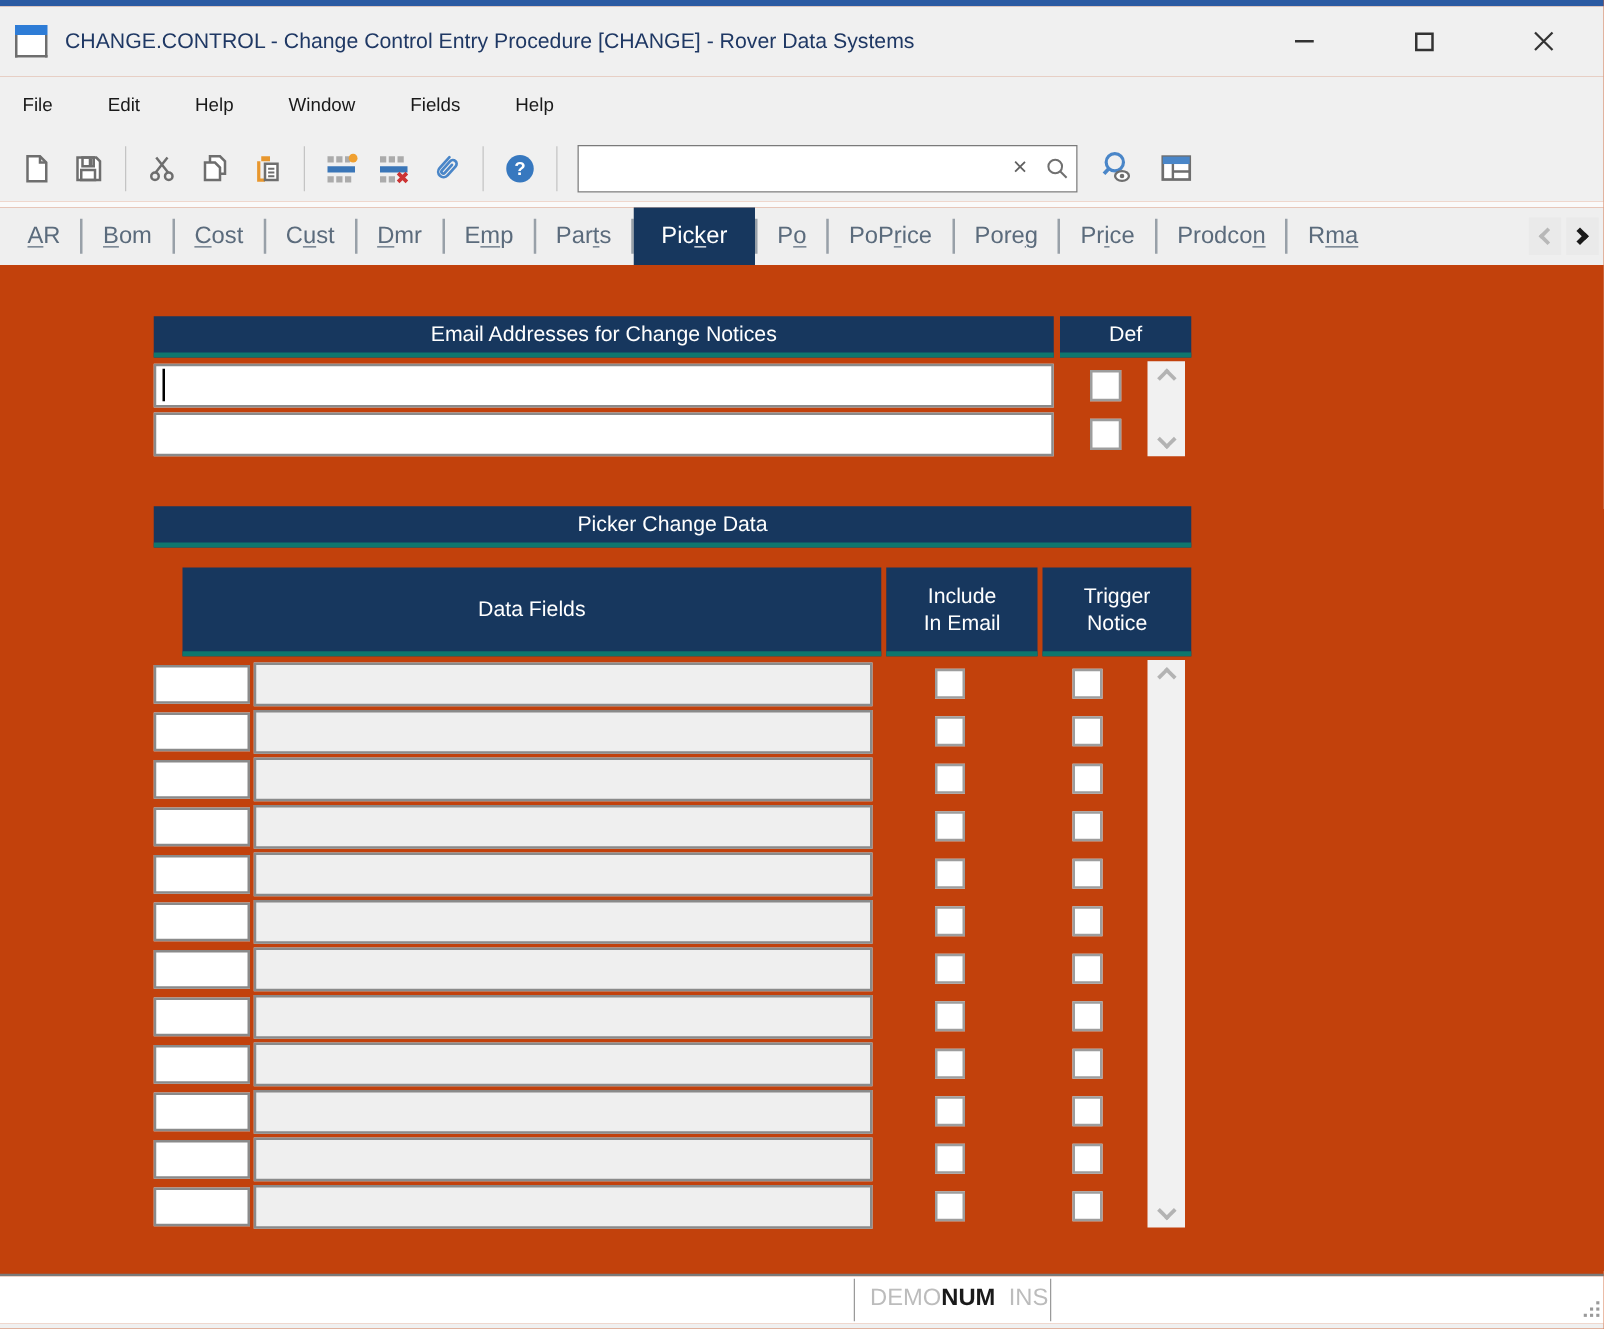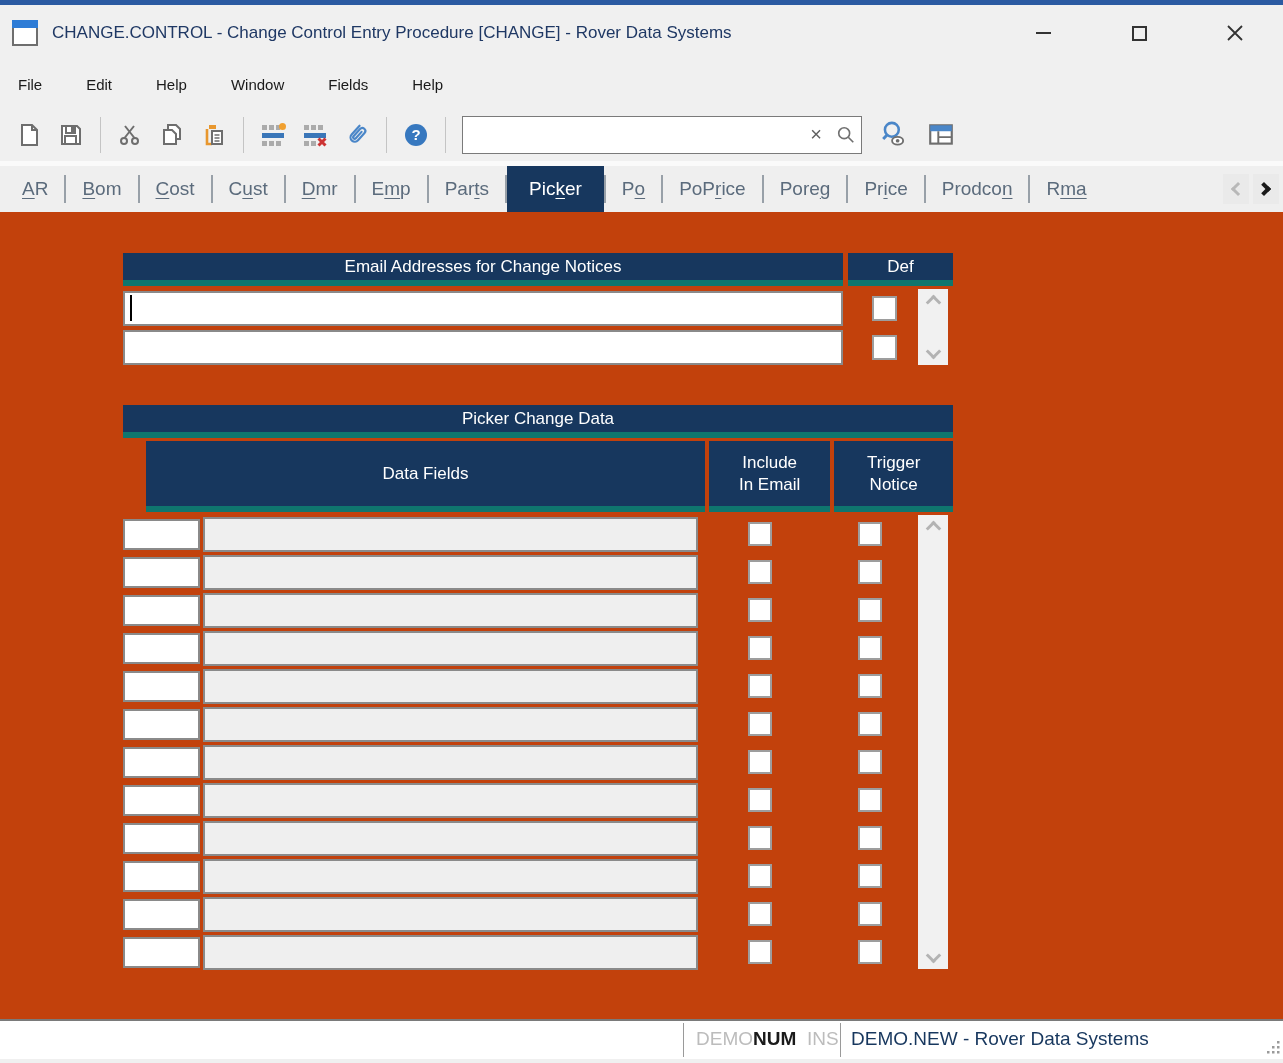--- a/index.html
+++ b/index.html
@@ -37,38 +37,38 @@
   .tab.selected { background:#17375e; color:#fff; padding:0 22px; }
   .tab-sep { width:2px; height:28px; background:#98a0a8; flex:0 0 auto; }
   .tab-scrollers { position:absolute; right:4px; top:8px; display:flex; gap:4px; }
   .tab-scroll { width:26px; height:30px; background:#eaeaea; display:flex; align-items:center; justify-content:center; }
   .chevL { width:10px; height:10px; border-left:3px solid #b8b8b8; border-bottom:3px solid #b8b8b8; transform:rotate(45deg); margin-left:4px; }
   .chevR { width:10px; height:10px; border-right:4px solid #1a1a1a; border-top:4px solid #1a1a1a; transform:rotate(45deg); margin-right:4px; }
 
   
   .etable { position:absolute; left:123px; top:253px; width:830px; }
   .ehead { display:flex; gap:5px; height:33px; }
-  .hcell { background:#17375e; color:#fff; font-size:17px; display:flex; align-items:center; justify-content:center; border-bottom:6px solid #0f766e; text-align:center; }
+  .hcell { background:#17375e; color:#fff; font-size:17px; display:flex; align-items:center; justify-content:center; border-bottom:4px solid #0f766e; text-align:center; }
   .ehead .c1 { width:720px; }
   .ehead .c2 { width:105px; }
   .ebody { position:relative; margin-top:3px; height:78px; }
   .email-row { display:flex; align-items:center; height:39px; position:relative; }
   .email-input { width:720px; height:35px; border:2px solid #8a8a8a; background:#fff; font-size:17px; padding:0 6px; outline:none; font-family:"Liberation Sans",sans-serif; }
   .caret { position:absolute; left:130px; top:6px; width:2px; height:26px; background:#000; }
   .checkbox { width:25px; height:25px; border:2px solid #9d9d9d; background:#fff; flex:0 0 auto; }
   .email-def-cb { margin-left:29px; }
 
   .vscroll { position:absolute; left:795px; top:0; width:30px; background:#f1f1f1; display:flex; flex-direction:column; justify-content:space-between; align-items:center; padding:8px 0; }
   .es { height:76px; }
   .chev-up { width:11px; height:11px; border-left:3px solid #b3b3b3; border-top:3px solid #b3b3b3; transform:rotate(45deg); }
   .chev-dn { width:11px; height:11px; border-left:3px solid #b3b3b3; border-top:3px solid #b3b3b3; transform:rotate(225deg); }
 
   .ptable { position:absolute; left:123px; top:405px; width:830px; }
   .ptitle { height:33px;text-align:right; }
-  .pcols { display:flex; gap:4px; margin-top:3px; height:71px;padding-left:23px; }
+  .pcols { display:flex; gap:4px; margin-top:16px; height:71px;padding-left:23px; }
   .pcols .c1 { width:575px; }
   .pcols .c2 { width:122px; line-height:22px; white-space:pre-line; }
   .pcols .c3 { width:125px; line-height:22px; white-space:pre-line; }
   .pbody { position:relative; margin-top:3px; height:456px; }
   .picker-row { display:flex; align-items:center; height:38px; }
   .code-input { width:77px; height:31px; border:2px solid #8a8a8a; background:#fff; font-size:16px; padding:0 4px; outline:none; font-family:"Liberation Sans",sans-serif; flex:0 0 auto; }
   .field-cell { margin-left:3px; width:495px; height:35px; border:2px solid #8a8a8a; background:#efefef; flex:0 0 auto; }
   .cb1 { margin-left:50px; width:24px; height:24px; }
   .cb2 { margin-left:86px; width:24px; height:24px; }
   .ps { height:454px; }
@@ -378,21 +378,20 @@
     </div>
   </div>
 
   <div class="status-border"></div>
   <div class="statusbar">
     <div class="sb-sep" style="left:683px;"></div>
     <span class="sb-item ind-off" style="left:696px;">DEMO</span>
     <span class="sb-item ind-on" style="left:753px;">NUM</span>
     <span class="sb-item ind-off" style="left:807px;">INS</span>
     <div class="sb-sep" style="left:840px;"></div>
-    <span class="sb-item sb-context" style="left:851px;">DEMO.NEW - Rover Data Systems</span>
     <svg class="grip" width="16" height="16" viewBox="0 0 16 16">
       <g fill="#9a9a9a">
         <rect x="12" y="2" width="2.5" height="2.5"></rect>
         <rect x="7" y="7" width="2.5" height="2.5"></rect>
           <rect x="12" y="7" width="2.5" height="2.5"></rect>
         <rect x="2" y="12" width="2.5" height="2.5"></rect>
           <rect x="7" y="12" width="2.5" height="2.5"></rect>
           <rect x="12" y="12" width="2.5" height="2.5"></rect>
       </g>
     </svg>

